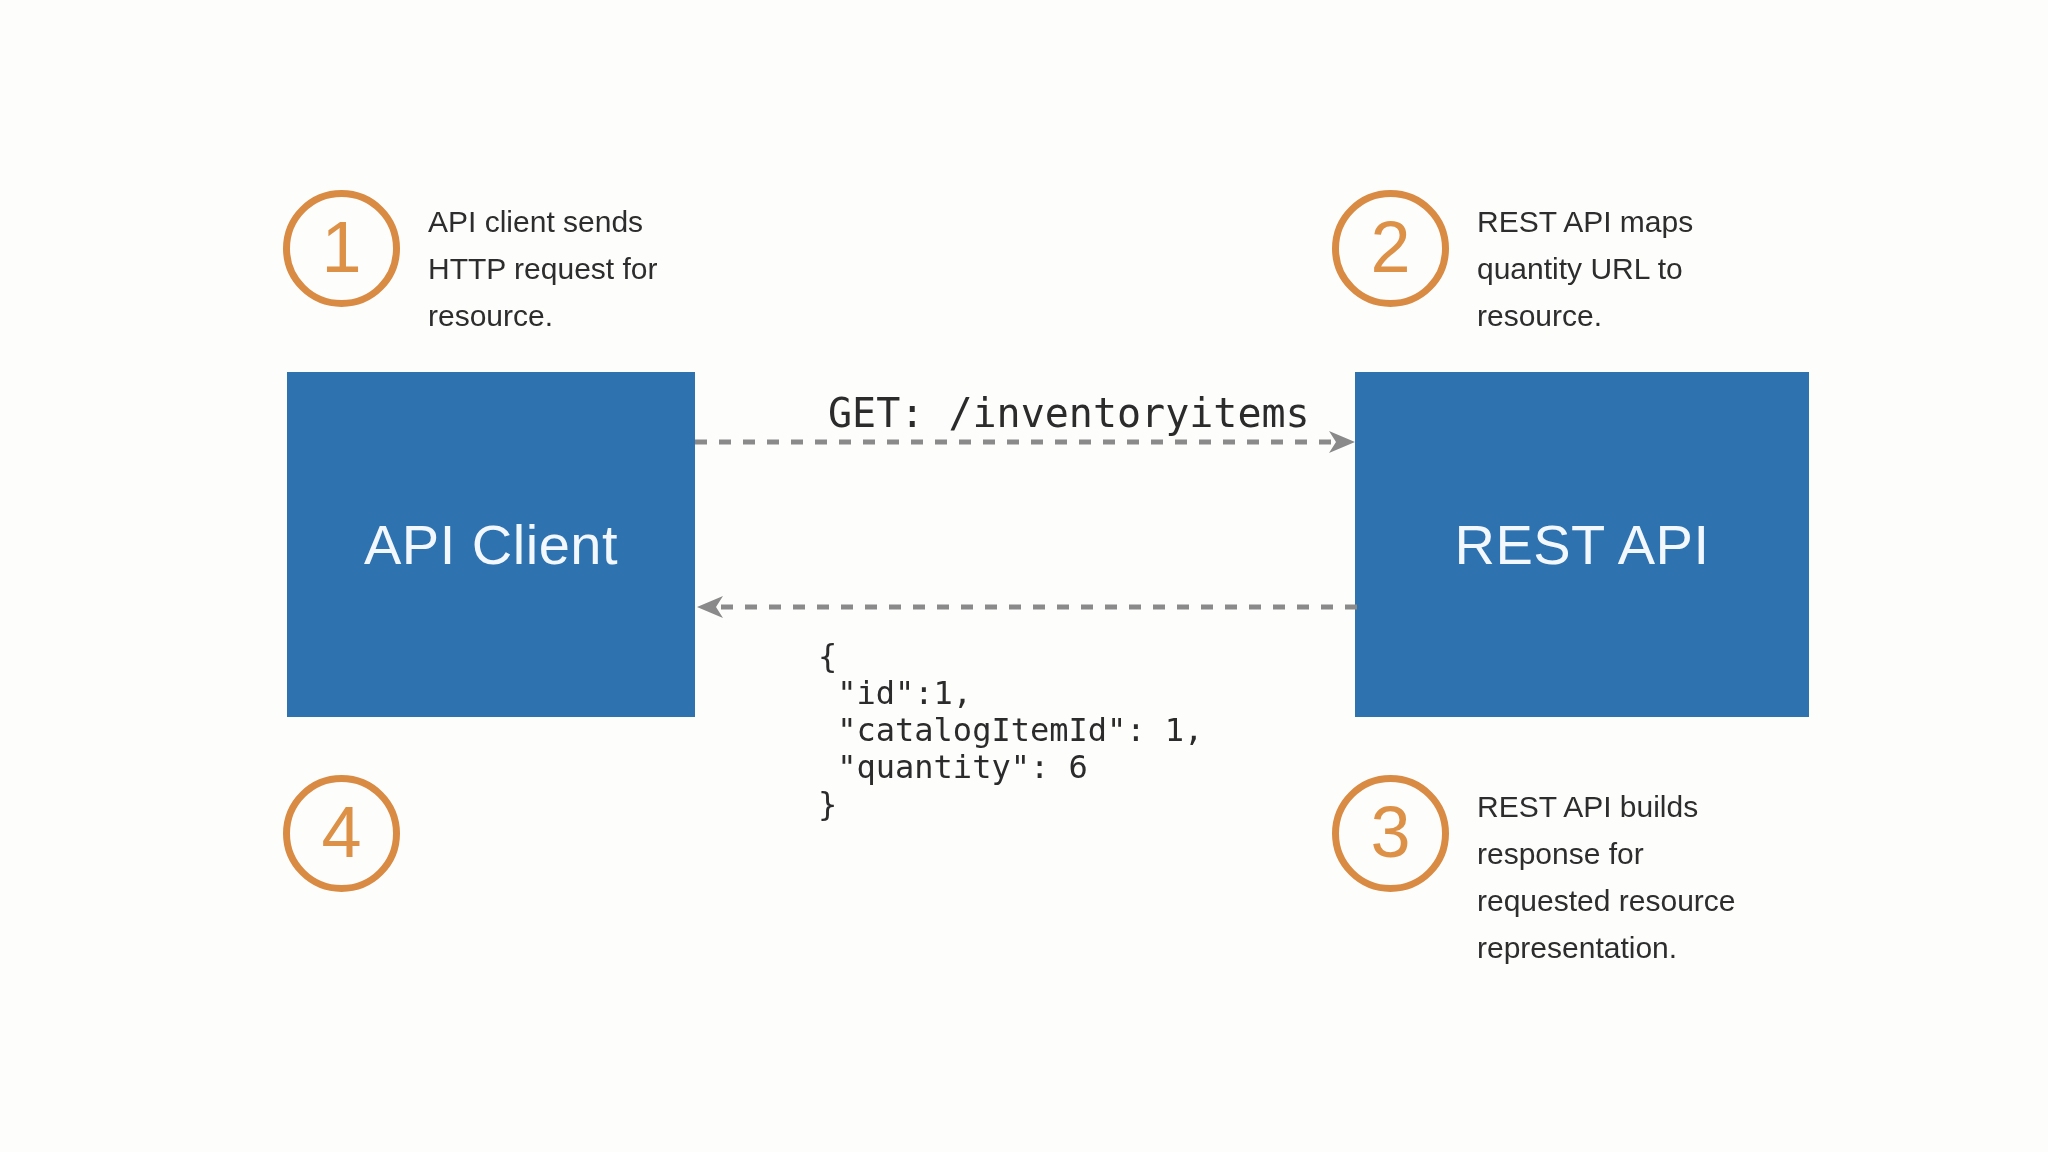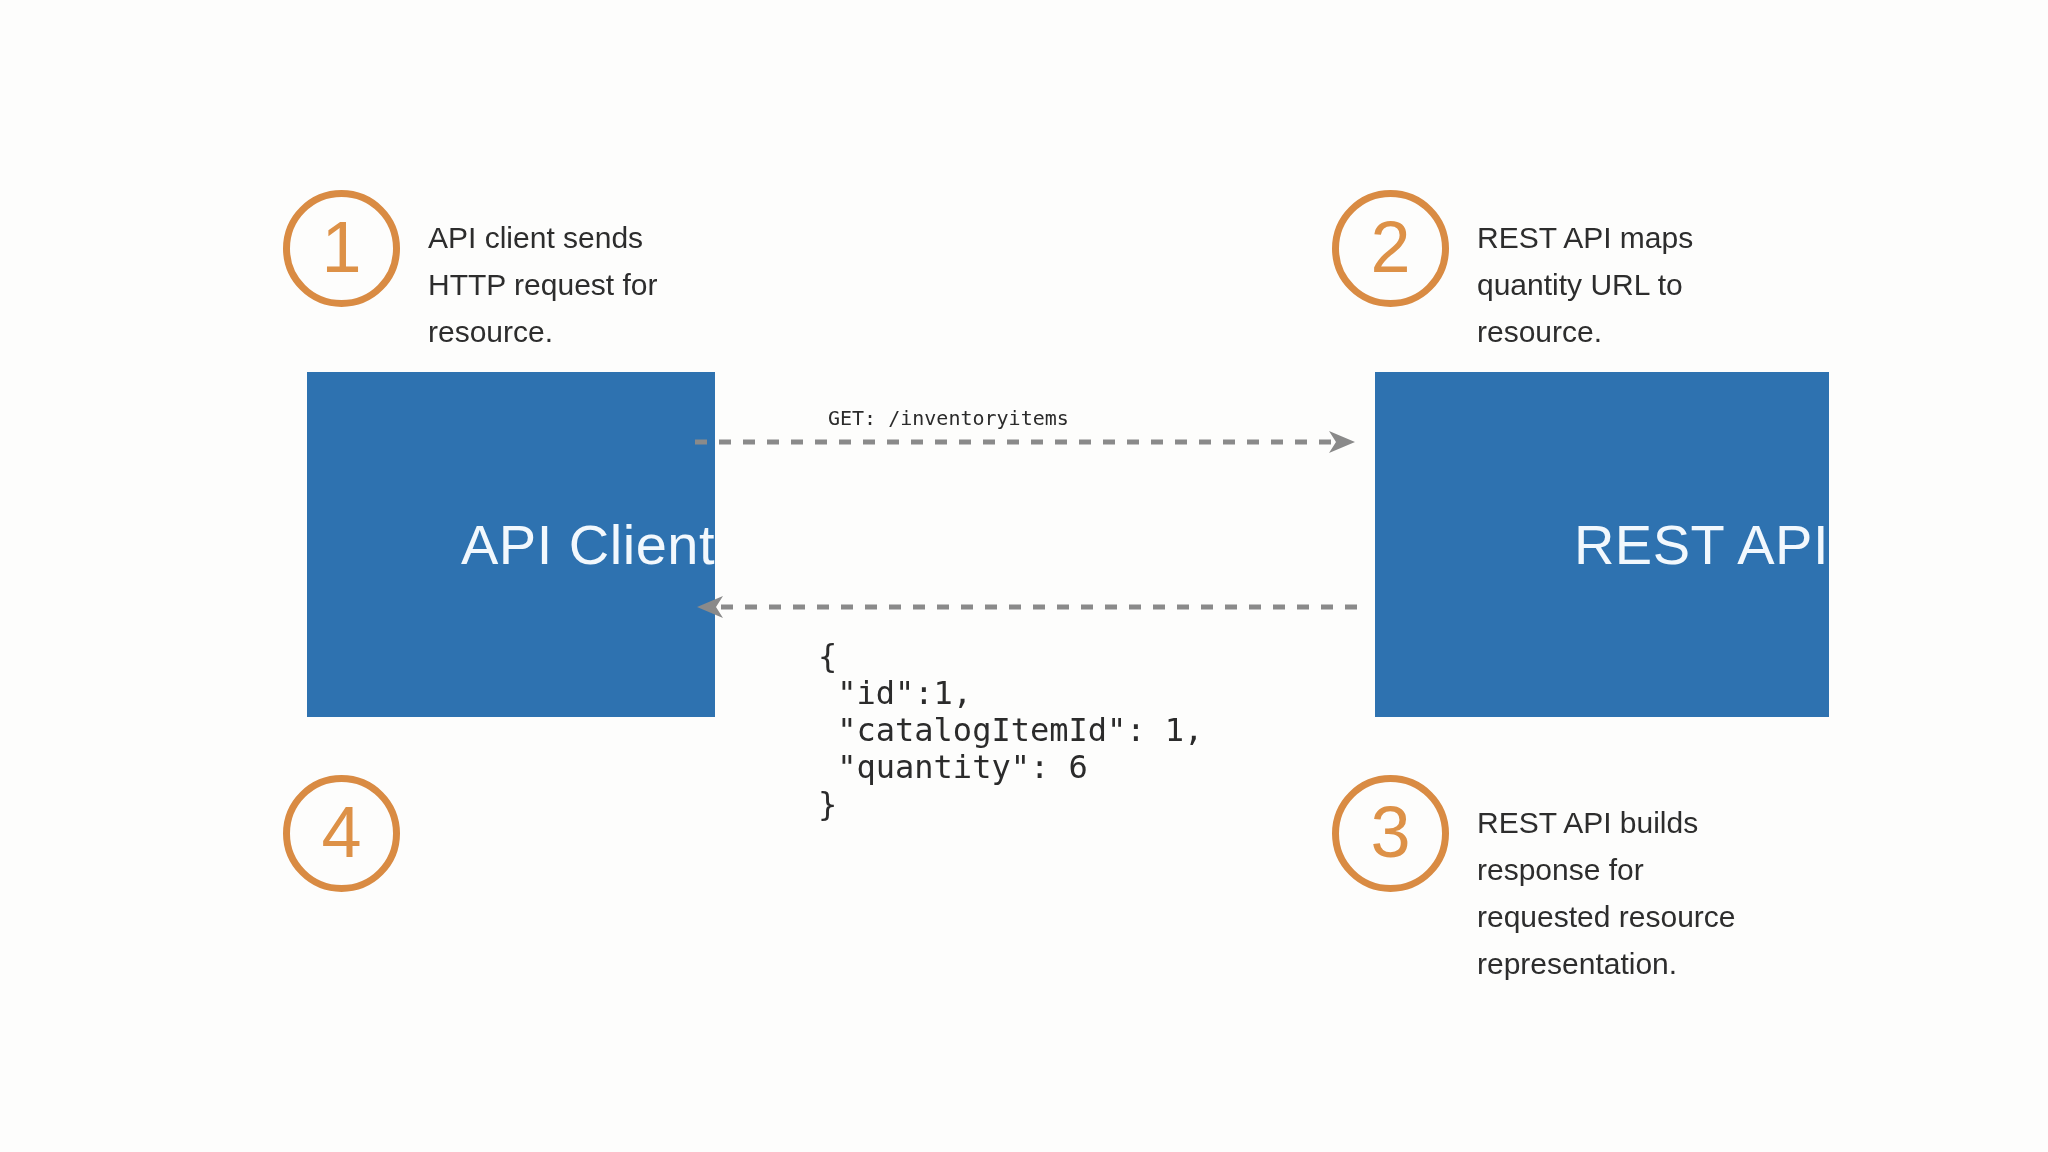--- a/index.html
+++ b/index.html
@@ -15,22 +15,21 @@
     overflow: hidden;
     font-family: "Liberation Sans", sans-serif;
   }
 
   
   .node-box {
     position: absolute;
     background: #2e72b0;
     display: flex;
     align-items: center;
-    justify-content: flex-end;
-    margin-left: 20px;
+    justify-content: center;
   }
   .node-box .node-label {
     color: #f2f8fd;
     font-size: 56px;
     font-weight: 400;
     letter-spacing: 0.5px;
     line-height: 1;
     white-space: nowrap;
   }
   #box-api-client { left: 287px; top: 372px; width: 408px; height: 345px; }
@@ -55,21 +54,21 @@
   }
   .step-number {
     color: #dd9147;
     font-size: 72px;
     font-weight: 400;
     line-height: 1;
     margin-top: -4px;
   }
   .step-text {
     margin-left: 28px;
-    margin-top: 24px;
+    margin-top: 8px;
     color: #2d2d2d;
     font-size: 30px;
     line-height: 47px;
     white-space: pre-line;
     font-weight: 400;
   }
 
   #step-1 { left: 283px; top: 190px; }
   #step-2 { left: 1332px; top: 190px; }
   #step-4 { left: 283px; top: 775px; }
@@ -77,22 +76,22 @@
 
   
   .mono {
     position: absolute;
     font-family: "DejaVu Sans Mono", "Liberation Mono", monospace;
     color: #2b2b2b;
     white-space: pre;
   }
   #request-label {
     left: 828px;
-    top: 406px;
-    font-size: 20px;
+    top: 390px;
+    font-size: 40px;
     letter-spacing: 0px;
   }
   #response-body {
     left: 818px;
     top: 638px;
     font-size: 32px;
     line-height: 37px;
   }
 
   .arrow-svg { position: absolute; overflow: visible; }

